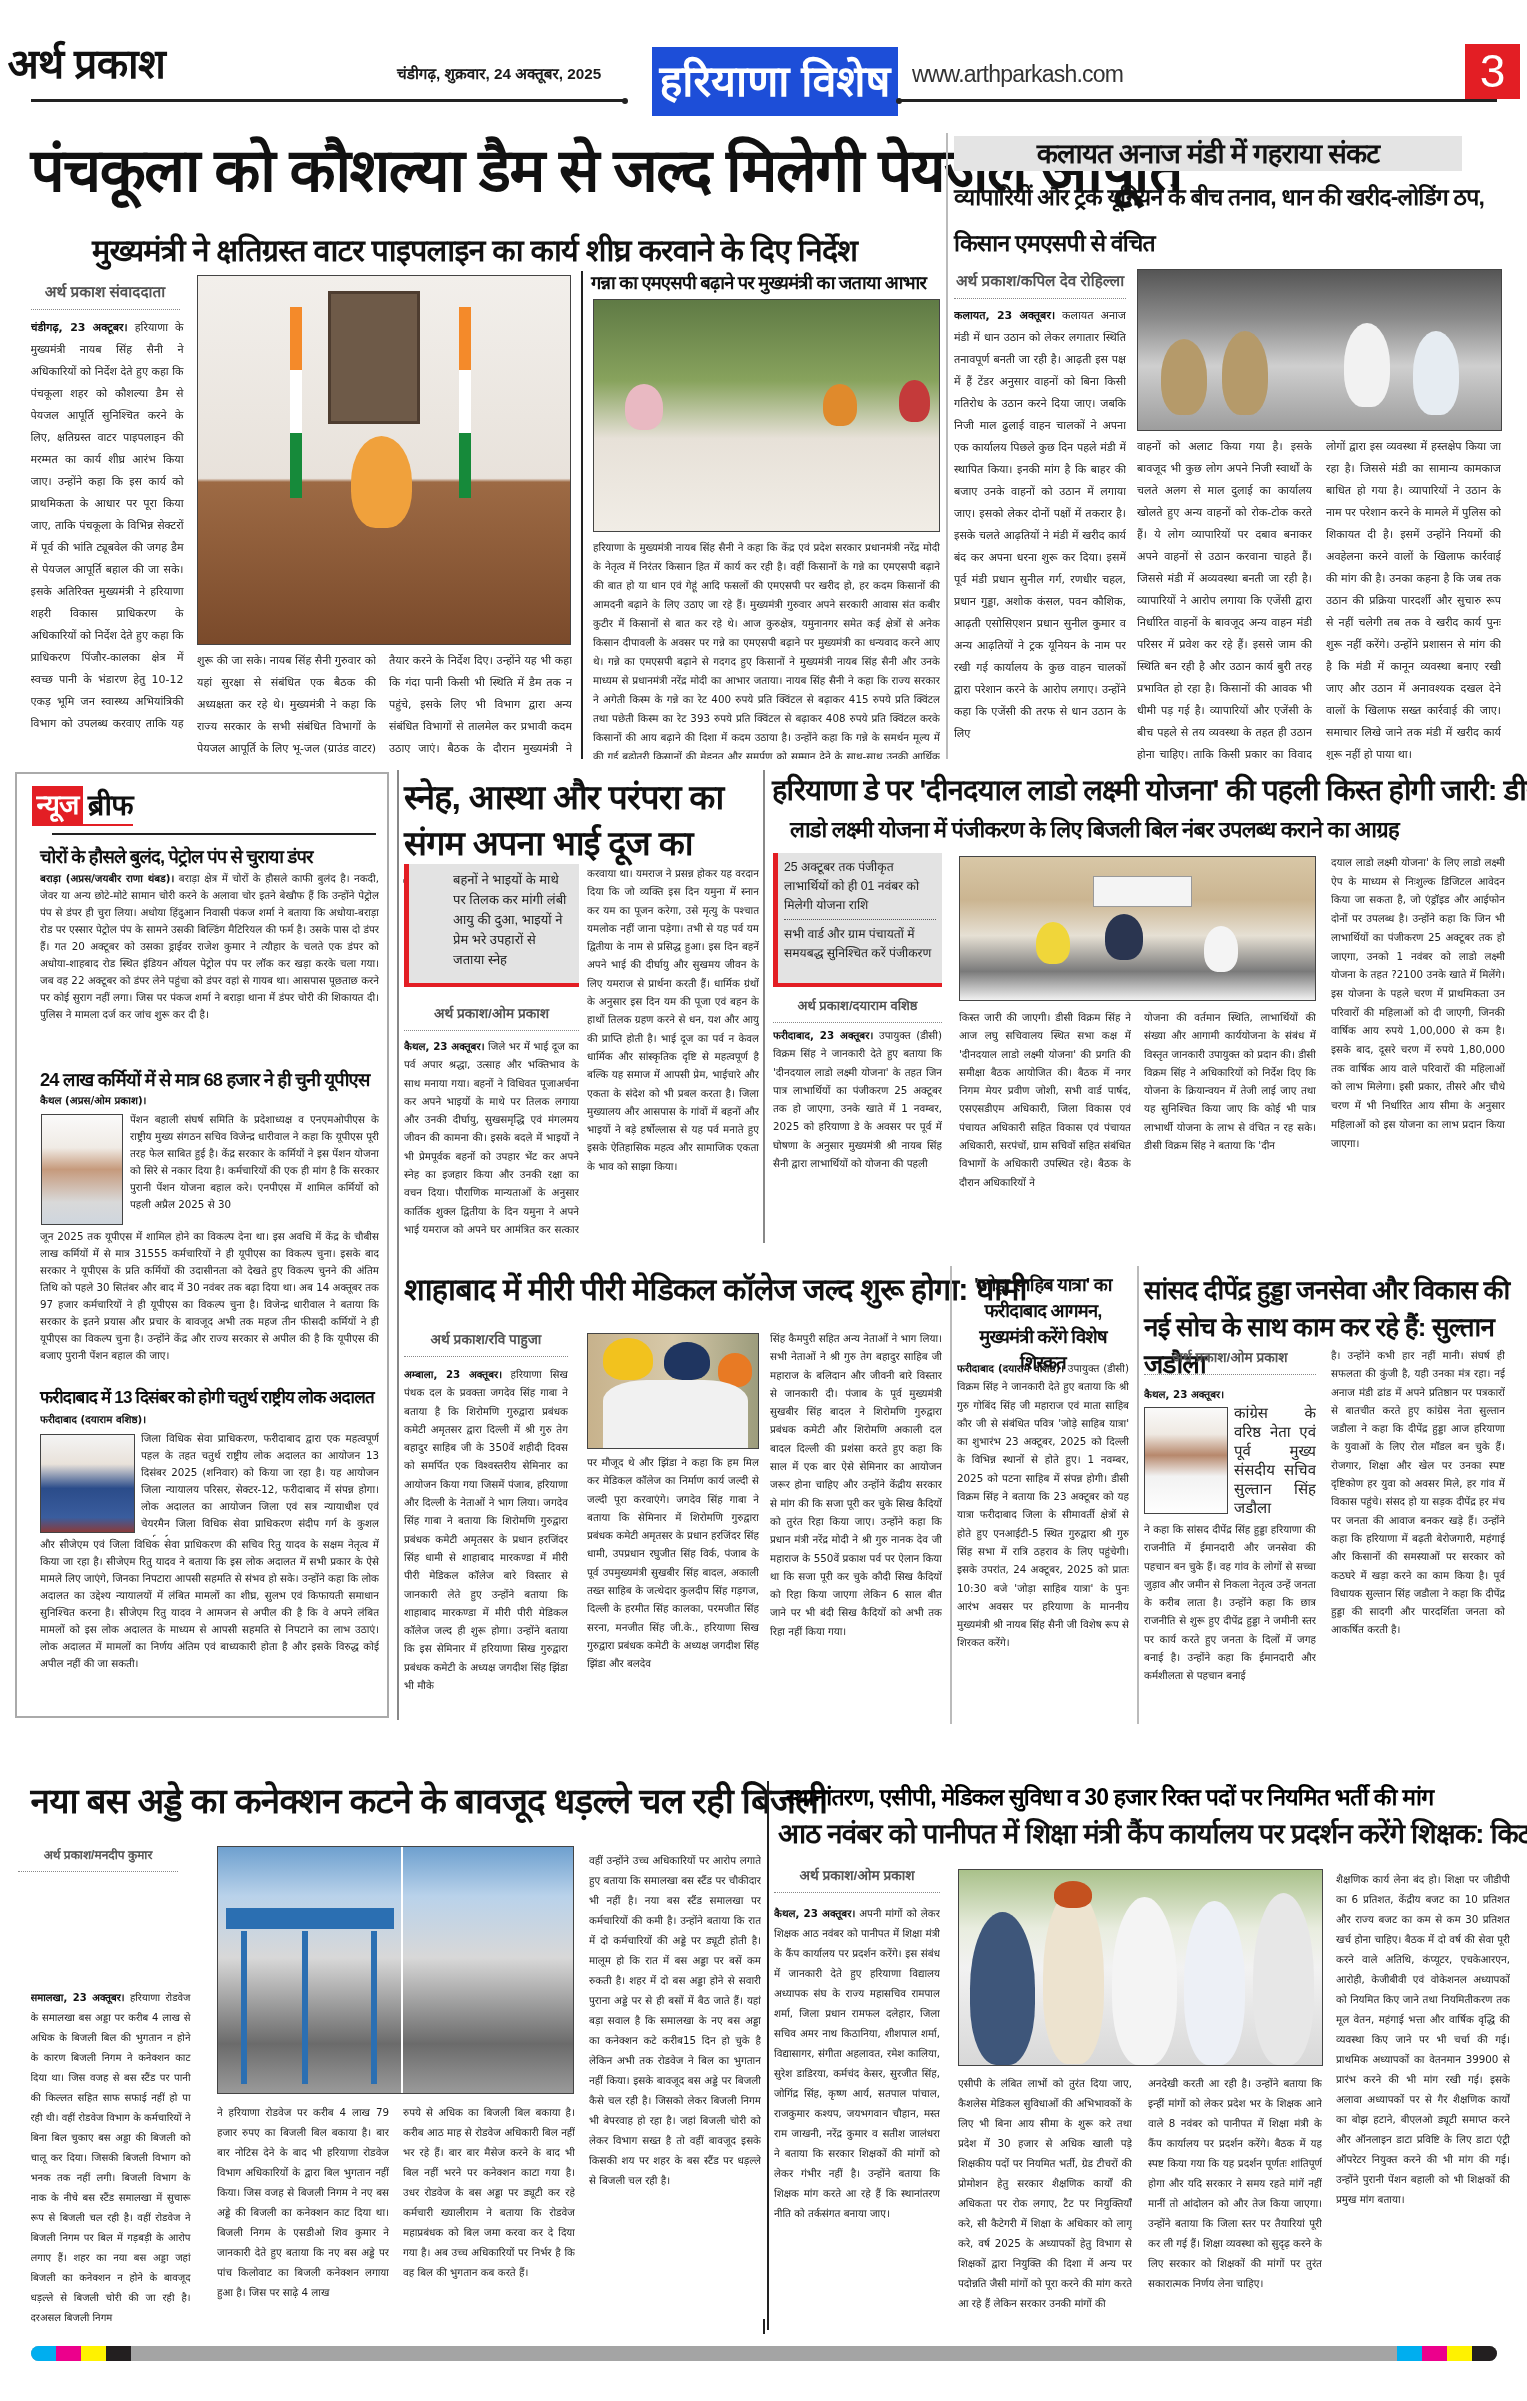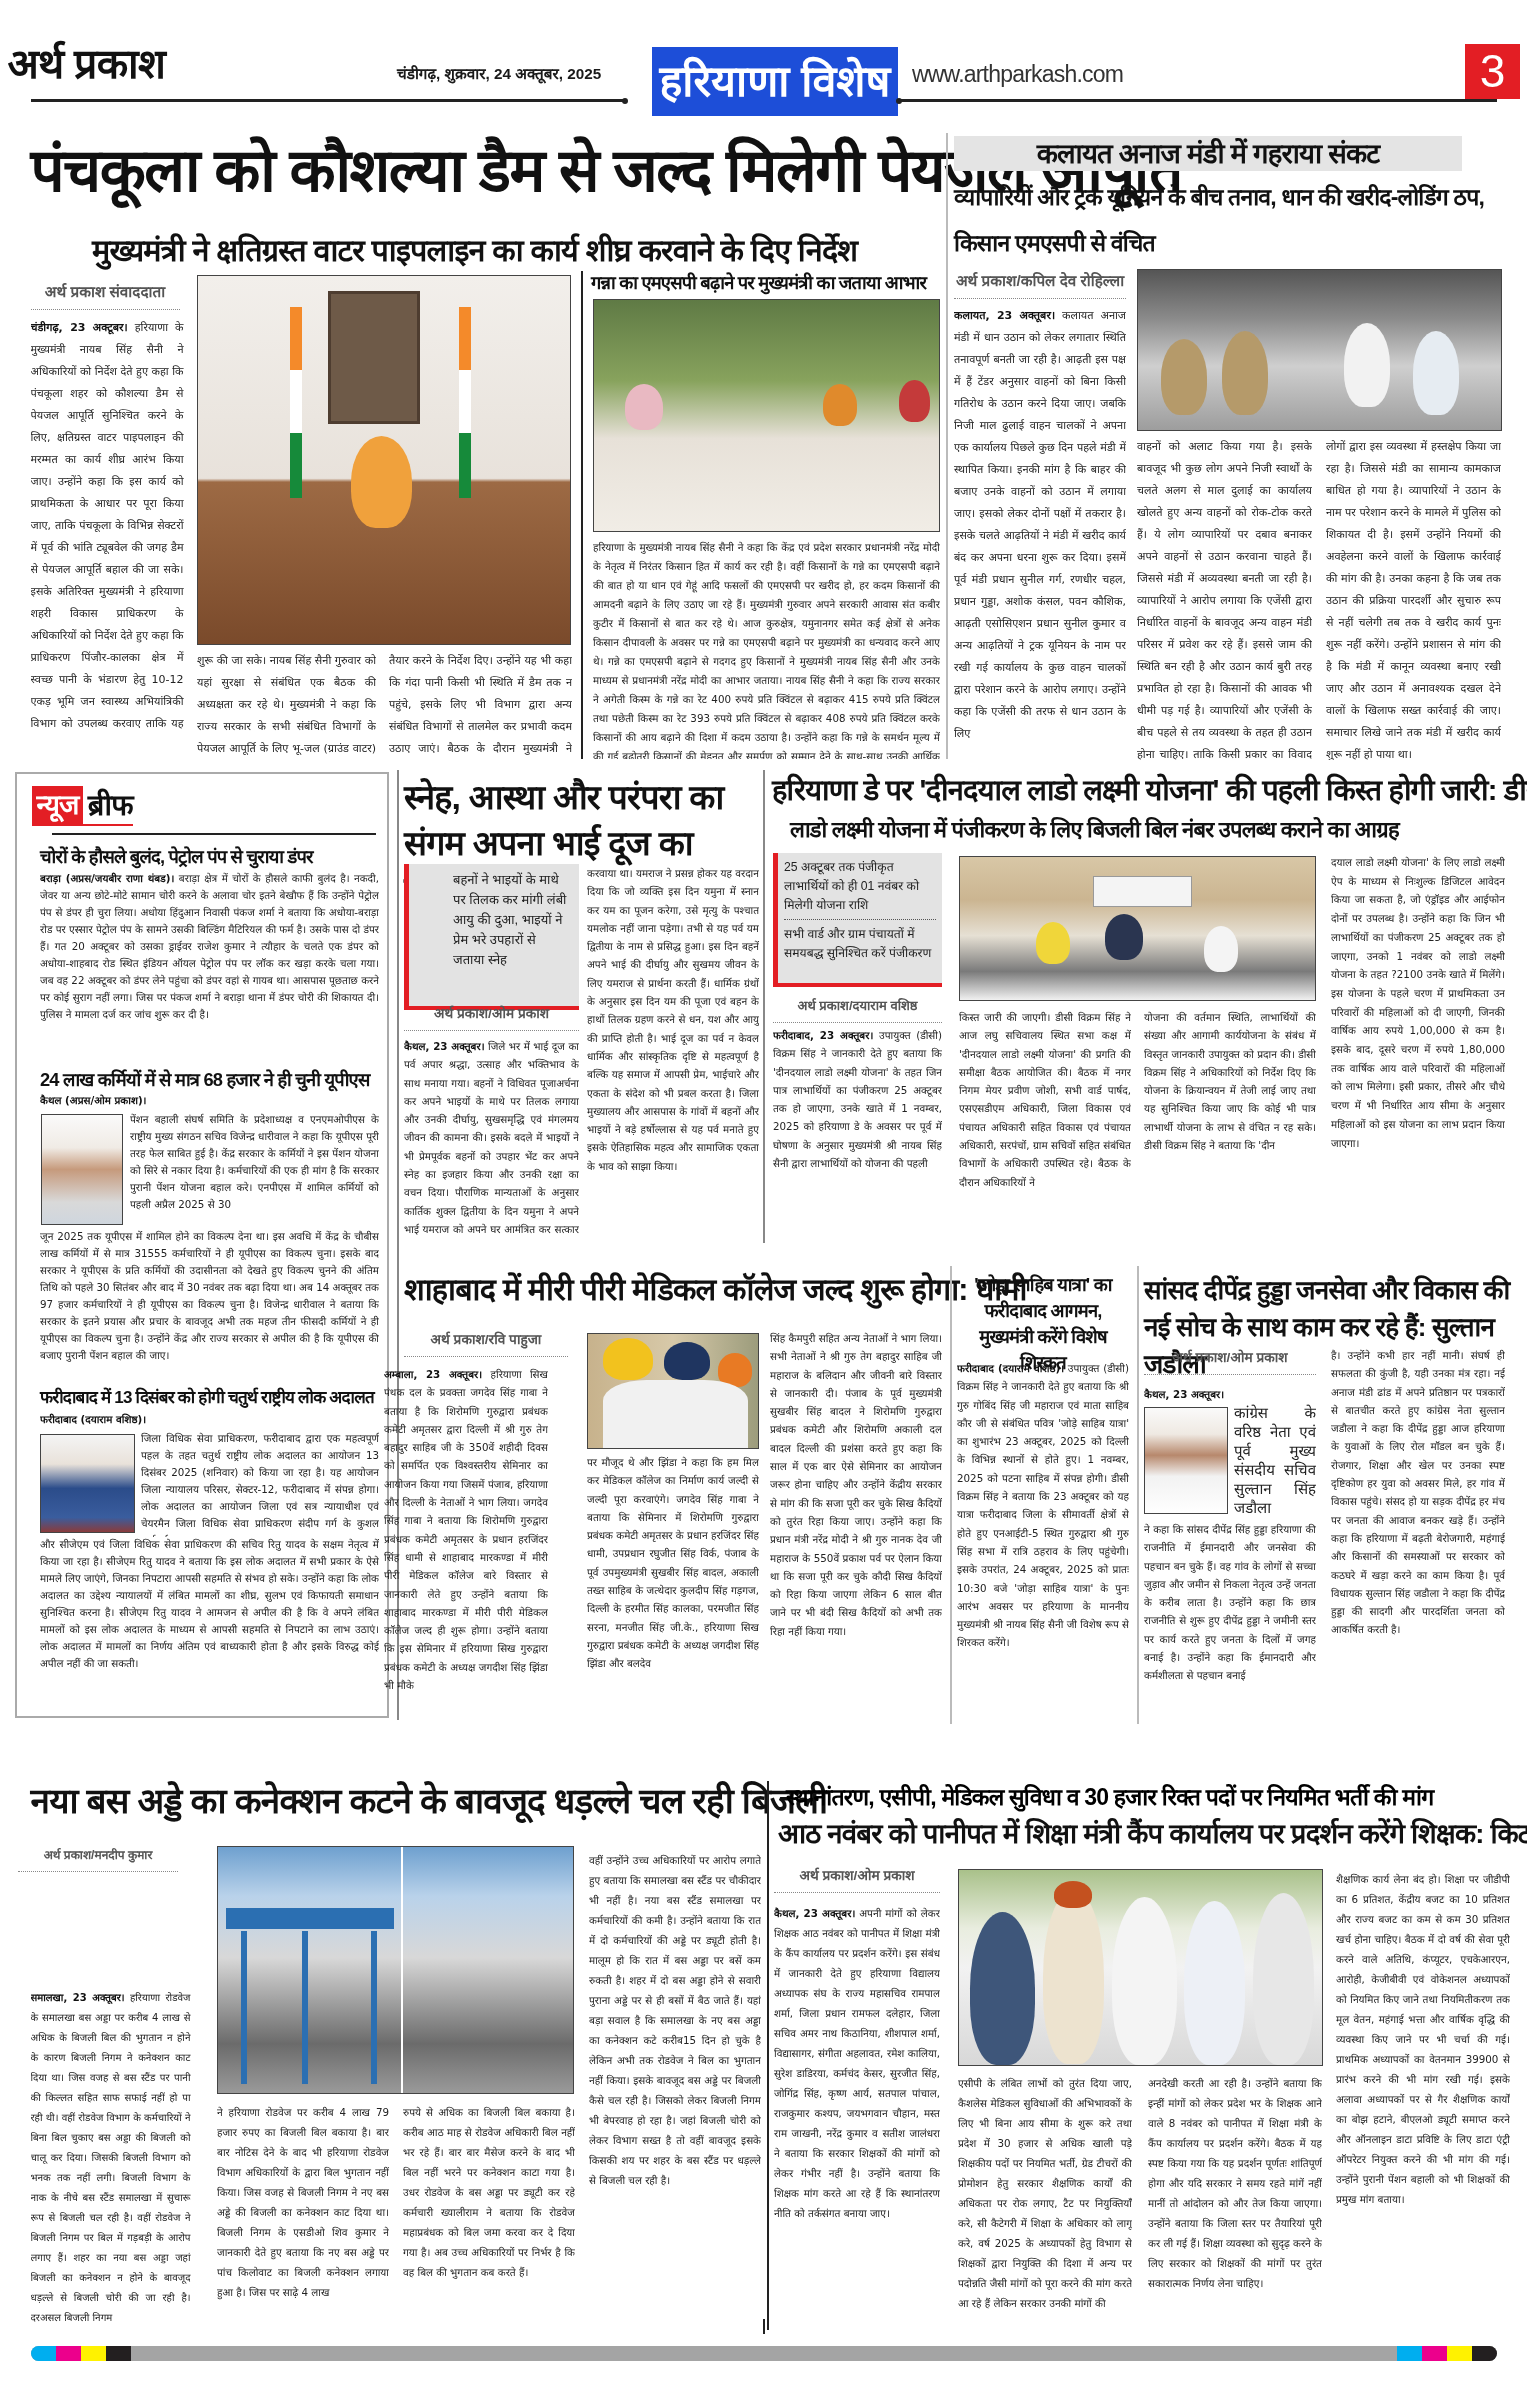--- a/index.html
+++ b/index.html
@@ -110,21 +110,21 @@
 <div class="abs txt" style="left:40px; top:1411px; width:339px; height:18.3px; font-size:10.3px; line-height:17px;">
   <b>फरीदाबाद (दयाराम वशिष्ठ)।</b>
 </div>
 <div class="abs photo" style="left:40px; top:1434px; width:95px; height:99px; background: linear-gradient(180deg,#f4f4f4 0%, #e9e2da 30%, #2b4c8a 55%, #3a5d9e 85%, #8a3b3b 100%);"></div>
 <div class="abs txt" style="left:141px; top:1430px; width:238px; height:107px; font-size:10.3px; line-height:17px;">जिला विधिक सेवा प्राधिकरण, फरीदाबाद द्वारा एक महत्वपूर्ण पहल के तहत चतुर्थ राष्ट्रीय लोक अदालत का आयोजन 13 दिसंबर 2025 (शनिवार) को किया जा रहा है। यह आयोजन जिला न्यायालय परिसर, सेक्टर-12, फरीदाबाद में संपन्न होगा। लोक अदालत का आयोजन जिला एवं सत्र न्यायाधीश एवं चेयरमैन जिला विधिक सेवा प्राधिकरण संदीप गर्ग के कुशल मार्गदर्शन</div>
 <div class="abs txt" style="left:40px; top:1536px; width:339px; height:172px; font-size:10.3px; line-height:17px;">और सीजेएम एवं जिला विधिक सेवा प्राधिकरण की सचिव रितु यादव के सक्षम नेतृत्व में किया जा रहा है। सीजेएम रितु यादव ने बताया कि इस लोक अदालत में सभी प्रकार के ऐसे मामले लिए जाएंगे, जिनका निपटारा आपसी सहमति से संभव हो सके। उन्होंने कहा कि लोक अदालत का उद्देश्य न्यायालयों में लंबित मामलों का शीघ्र, सुलभ एवं किफायती समाधान सुनिश्चित करना है। सीजेएम रितु यादव ने आमजन से अपील की है कि वे अपने लंबित मामलों को इस लोक अदालत के माध्यम से आपसी सहमति से निपटाने का लाभ उठाएं। लोक अदालत में मामलों का निर्णय अंतिम एवं बाध्यकारी होता है और इसके विरुद्ध कोई अपील नहीं की जा सकती।</div>
 
 <div class="abs vrule" style="left:397px; top:770px; height:950px;"></div>
 
 <div class="abs hl" style="left:404px; top:774px; width:355px; font-size:34px; line-height:46px;">स्नेह, आस्था और परंपरा का संगम अपना भाई दूज का त्यौहार</div>
-<div class="abs callout" style="left:404px; top:864px; width:175px; height:146px; font-size:13px; line-height:20px;padding-left:44px;">बहनों ने भाइयों के माथे पर तिलक कर मांगी लंबी आयु की दुआ, भाइयों ने प्रेम भरे उपहारों से जताया स्नेह</div>
+<div class="abs callout" style="left:404px; top:864px; width:175px; height:123px; font-size:13px; line-height:20px;padding-left:44px;">बहनों ने भाइयों के माथे पर तिलक कर मांगी लंबी आयु की दुआ, भाइयों ने प्रेम भरे उपहारों से जताया स्नेह</div>
 <div class="abs byline" style="left:404px; top:1003px; width:175px; font-size:13.7px;">अर्थ प्रकाश/ओम प्रकाश</div>
 <div class="abs txt" style="left:404px; top:1037px; width:175px; height:198px; font-size:10.3px; line-height:18.3px;">
   <b>कैथल, 23 अक्तूबर।</b>
   <span>जिले भर में भाई दूज का पर्व अपार श्रद्धा, उत्साह और भक्तिभाव के साथ मनाया गया। बहनों ने विधिवत पूजाअर्चना कर अपने भाइयों के माथे पर तिलक लगाया और उनकी दीर्घायु, सुखसमृद्धि एवं मंगलमय जीवन की कामना की। इसके बदले में भाइयों ने भी प्रेमपूर्वक बहनों को उपहार भेंट कर अपने स्नेह का इजहार किया और उनकी रक्षा का वचन दिया। पौराणिक मान्यताओं के अनुसार कार्तिक शुक्ल द्वितीया के दिन यमुना ने अपने भाई यमराज को अपने घर आमंत्रित कर सत्कार सहित भोजन</span>
 </div>
 <div class="abs txt" style="left:587px; top:864px; width:172px; height:374px; font-size:10.3px; line-height:18.3px;">करवाया था। यमराज ने प्रसन्न होकर यह वरदान दिया कि जो व्यक्ति इस दिन यमुना में स्नान कर यम का पूजन करेगा, उसे मृत्यु के पश्चात यमलोक नहीं जाना पड़ेगा। तभी से यह पर्व यम द्वितीया के नाम से प्रसिद्ध हुआ। इस दिन बहनें अपने भाई की दीर्घायु और सुखमय जीवन के लिए यमराज से प्रार्थना करती हैं। धार्मिक ग्रंथों के अनुसार इस दिन यम की पूजा एवं बहन के हाथों तिलक ग्रहण करने से धन, यश और आयु की प्राप्ति होती है। भाई दूज का पर्व न केवल धार्मिक और सांस्कृतिक दृष्टि से महत्वपूर्ण है बल्कि यह समाज में आपसी प्रेम, भाईचारे और एकता के संदेश को भी प्रबल करता है। जिला मुख्यालय और आसपास के गांवों में बहनों और भाइयों ने बड़े हर्षोल्लास से यह पर्व मनाते हुए इसके ऐतिहासिक महत्व और सामाजिक एकता के भाव को साझा किया।</div>
 
 <div class="abs vrule" style="left:763px; top:770px; height:473px;"></div>
 
 <div class="abs hl" style="left:772px; top:774px; width:744px; font-size:29px; white-space:nowrap;">हरियाणा डे पर 'दीनदयाल लाडो लक्ष्मी योजना' की पहली किस्त होगी जारी: डीसी</div>
@@ -144,21 +144,21 @@
   <div class="person" style="left:76px; top:65px; width:34px; height:42px; background:#f0d63a;"></div>
   <div class="person" style="left:145px; top:57px; width:38px; height:46px; background:#2a3550;"></div>
   <div class="person" style="left:244px; top:69px; width:34px; height:46px; background:#f4f4f4;"></div>
 </div>
 <div class="abs txt" style="left:959px; top:1008px; width:172px; height:229px; font-size:10.3px; line-height:18.3px;">किस्त जारी की जाएगी। डीसी विक्रम सिंह ने आज लघु सचिवालय स्थित सभा कक्ष में 'दीनदयाल लाडो लक्ष्मी योजना' की प्रगति की समीक्षा बैठक आयोजित की। बैठक में नगर निगम मेयर प्रवीण जोशी, सभी वार्ड पार्षद, एसएसडीएम अधिकारी, जिला विकास एवं पंचायत अधिकारी सहित विकास एवं पंचायत अधिकारी, सरपंचों, ग्राम सचिवों सहित संबंधित विभागों के अधिकारी उपस्थित रहे। बैठक के दौरान अधिकारियों ने</div>
 <div class="abs txt" style="left:1144px; top:1008px; width:172px; height:229px; font-size:10.3px; line-height:18.3px;">योजना की वर्तमान स्थिति, लाभार्थियों की संख्या और आगामी कार्ययोजना के संबंध में विस्तृत जानकारी उपायुक्त को प्रदान की। डीसी विक्रम सिंह ने अधिकारियों को निर्देश दिए कि योजना के क्रियान्वयन में तेजी लाई जाए तथा यह सुनिश्चित किया जाए कि कोई भी पात्र लाभार्थी योजना के लाभ से वंचित न रह सके। डीसी विक्रम सिंह ने बताया कि 'दीन</div>
 <div class="abs txt" style="left:1331px; top:853px; width:174px; height:385px; font-size:10.3px; line-height:18.7px;">दयाल लाडो लक्ष्मी योजना' के लिए लाडो लक्ष्मी ऐप के माध्यम से निःशुल्क डिजिटल आवेदन किया जा सकता है, जो एंड्रॉइड और आईफोन दोनों पर उपलब्ध है। उन्होंने कहा कि जिन भी लाभार्थियों का पंजीकरण 25 अक्टूबर तक हो जाएगा, उनको 1 नवंबर को लाडो लक्ष्मी योजना के तहत ?2100 उनके खाते में मिलेंगे। इस योजना के पहले चरण में प्राथमिकता उन परिवारों की महिलाओं को दी जाएगी, जिनकी वार्षिक आय रुपये 1,00,000 से कम है। इसके बाद, दूसरे चरण में रुपये 1,80,000 तक वार्षिक आय वाले परिवारों की महिलाओं को लाभ मिलेगा। इसी प्रकार, तीसरे और चौथे चरण में भी निर्धारित आय सीमा के अनुसार महिलाओं को इस योजना का लाभ प्रदान किया जाएगा।</div>
 
 <div class="abs hl" style="left:404px; top:1272px; width:534px; font-size:30.5px; white-space:nowrap;">शाहाबाद में मीरी पीरी मेडिकल कॉलेज जल्द शुरू होगा: धामी</div>
 <div class="abs byline" style="left:404px; top:1329px; width:164px; font-size:13.7px;">अर्थ प्रकाश/रवि पाहुजा</div>
-<div class="abs txt" style="left:384px; top:1365px; width:164px; height:355px; font-size:10.3px; line-height:18.3px;">
+<div class="abs txt" style="left:404px; top:1365px; width:164px; height:355px; font-size:10.3px; line-height:18.3px;">
   <b>अम्बाला, 23 अक्तूबर।</b>
   <span>हरियाणा सिख पंथक दल के प्रवक्ता जगदेव सिंह गाबा ने बताया है कि शिरोमणि गुरुद्वारा प्रबंधक कमेटी अमृतसर द्वारा दिल्ली में श्री गुरु तेग बहादुर साहिब जी के 350वें शहीदी दिवस को समर्पित एक विश्वस्तरीय सेमिनार का आयोजन किया गया जिसमें पंजाब, हरियाणा और दिल्ली के नेताओं ने भाग लिया। जगदेव सिंह गाबा ने बताया कि शिरोमणि गुरुद्वारा प्रबंधक कमेटी अमृतसर के प्रधान हरजिंदर सिंह धामी से शाहाबाद मारकण्डा में मीरी पीरी मेडिकल कॉलेज बारे विस्तार से जानकारी लेते हुए उन्होंने बताया कि शाहाबाद मारकण्डा में मीरी पीरी मेडिकल कॉलेज जल्द ही शुरू होगा। उन्होंने बताया कि इस सेमिनार में हरियाणा सिख गुरुद्वारा प्रबंधक कमेटी के अध्यक्ष जगदीश सिंह झिंडा भी मौके</span>
 </div>
 <div class="abs photo" style="left:587px; top:1333px; width:172px; height:116px; background: linear-gradient(90deg,#c7b28c 0%, #d7c9a9 50%, #9c9c7c 100%);">
   <div class="person" style="left:15.3px; top:3.8px; width:50px; height:42px; background:#f2c21e;"></div>
   <div class="person" style="left:76px; top:7.6px; width:46px; height:38px; background:#1f3560;"></div>
   <div class="person" style="left:130px; top:19px; width:34px; height:34px; background:#e87a24;"></div>
   <div class="person" style="left:15.3px; top:46px; width:145px; height:69px; background:#f1f1f1; border-radius:30% 30% 0 0;"></div>
 </div>
 <div class="abs txt" style="left:587px; top:1453px; width:172px; height:267px; font-size:10.3px; line-height:18.3px;">पर मौजूद थे और झिंडा ने कहा कि हम मिल कर मेडिकल कॉलेज का निर्माण कार्य जल्दी से जल्दी पूरा करवाएंगे। जगदेव सिंह गाबा ने बताया कि सेमिनार में शिरोमणि गुरुद्वारा प्रबंधक कमेटी अमृतसर के प्रधान हरजिंदर सिंह धामी, उपप्रधान रघुजीत सिंह विर्क, पंजाब के पूर्व उपमुख्यमंत्री सुखबीर सिंह बादल, अकाली तख्त साहिब के जत्थेदार कुलदीप सिंह गड़गज, दिल्ली के हरमीत सिंह कालका, परमजीत सिंह सरना, मनजीत सिंह जी.के., हरियाणा सिख गुरुद्वारा प्रबंधक कमेटी के अध्यक्ष जगदीश सिंह झिंडा और बलदेव</div>

